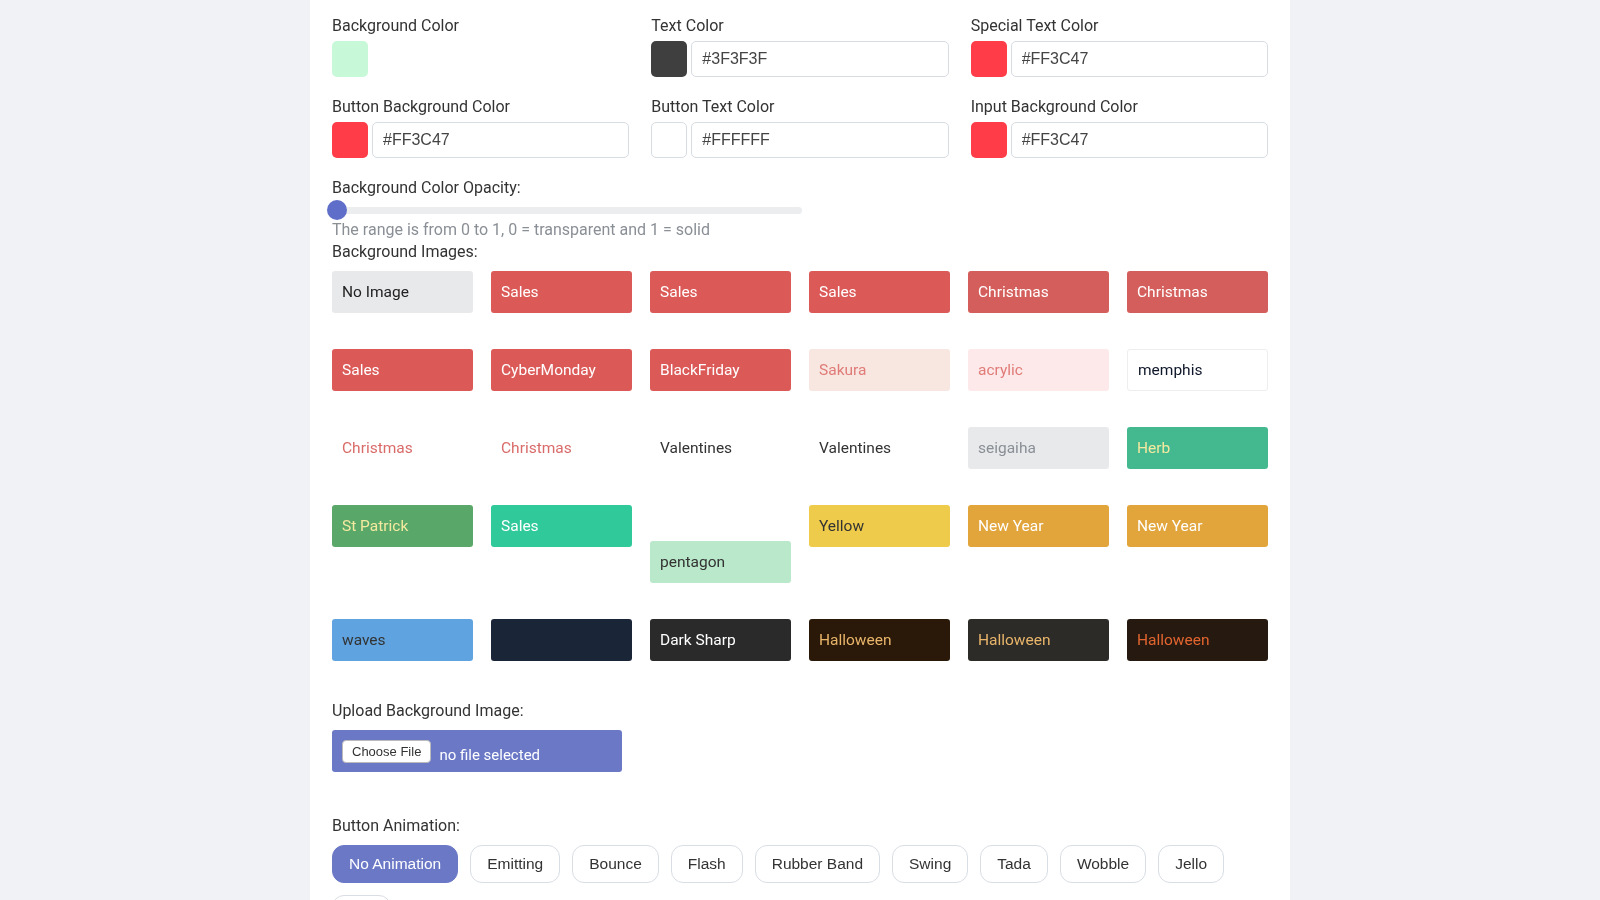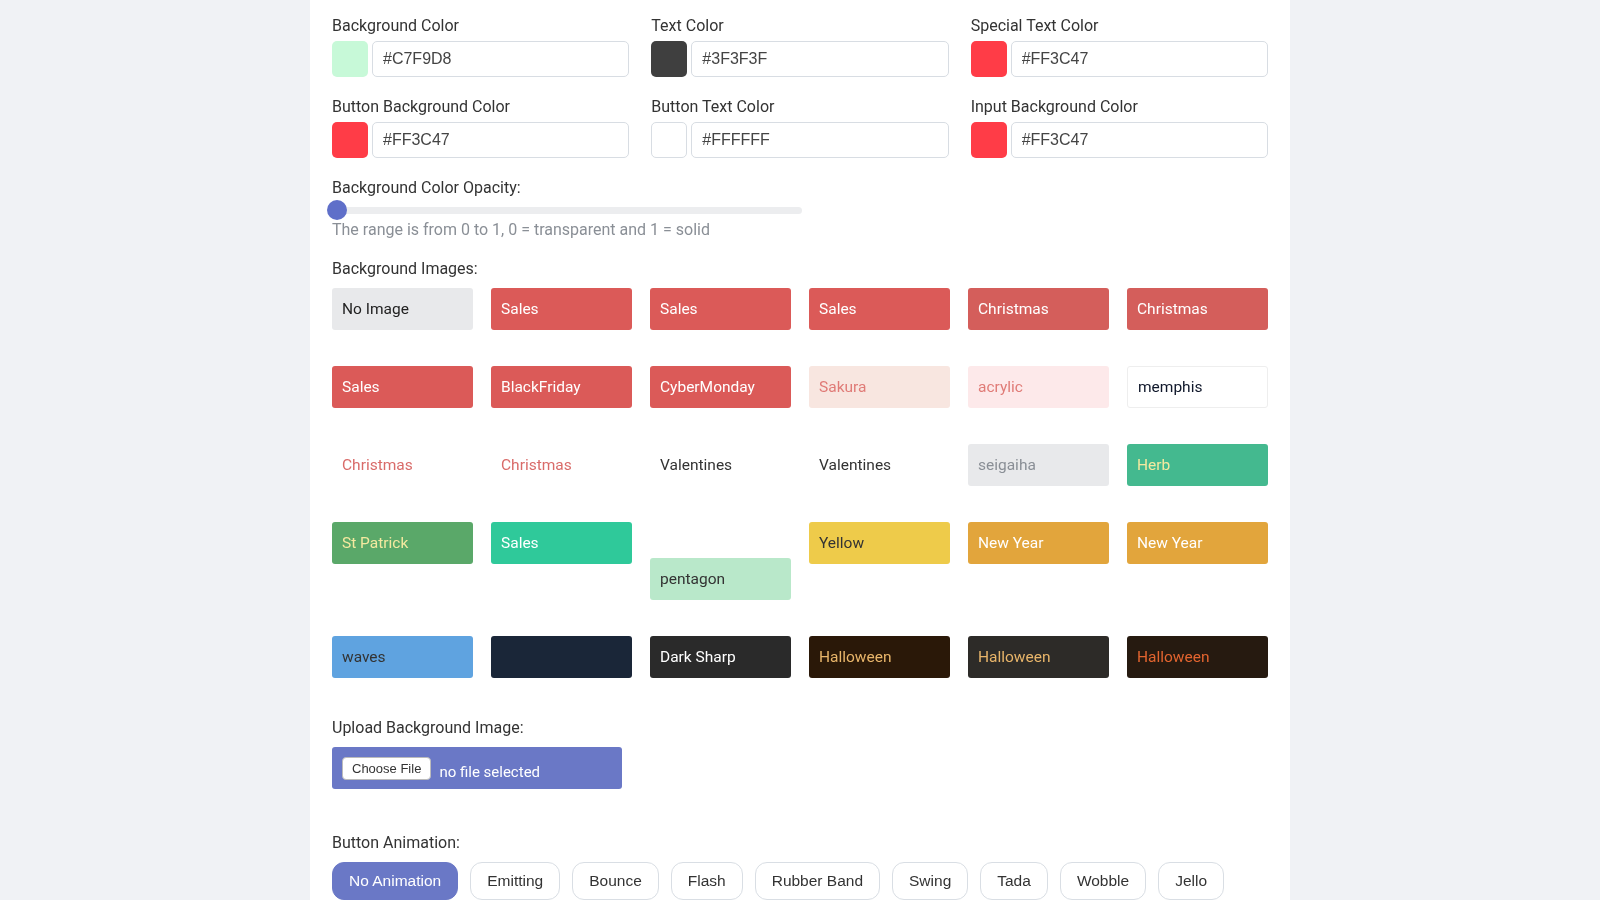--- a/index.html
+++ b/index.html
@@ -68,21 +68,21 @@
   border-radius: 50%;
 }
 .helper {
   font-size: 16px;
   color: #8a8f96;
   margin-top: 4px;
 }
 .section-label {
   font-size: 16px;
   color: #333;
-  margin-top: 20px;
+  margin-top: 3px;
   margin-bottom: 10px;
 }
 .bg-grid {
   display: grid;
   grid-template-columns: repeat(6, 1fr);
   gap: 18px;
   row-gap: 36px;
 }
 .bg-tile {
   height: 42px;
@@ -166,21 +166,20 @@
 <body>
 
 <div class="panel">
 
   
   <div class="color-row">
     <div class="field-block">
       <div class="field-label">Background Color</div>
       <div class="color-input-group">
         <div class="color-swatch" style=";background:#c7f9d8"></div>
-        <input class="color-text" value="#C7F9D8" style="">
       </div>
     </div>
     <div class="field-block">
       <div class="field-label">Text Color</div>
       <div class="color-input-group">
         <div class="color-swatch" style=";background:#3f3f3f"></div>
         <input class="color-text" value="#3F3F3F" style="">
       </div>
     </div>
     <div class="field-block">
@@ -243,25 +242,25 @@
       </div>
       <div class="bg-tile christmas-red">
         <span>Christmas</span>
       </div>
       <div class="bg-tile christmas-red">
         <span>Christmas</span>
       </div>
       <div class="bg-tile sales-red">
         <span>Sales</span>
       </div>
+      <div class="bg-tile cybermonday">
+        <span>CyberMonday</span>
+      </div>
       <div class="bg-tile blackfriday">
         <span>BlackFriday</span>
-      </div>
-      <div class="bg-tile cybermonday">
-        <span>CyberMonday</span>
       </div>
       <div class="bg-tile sakura">
         <span>Sakura</span>
       </div>
       <div class="bg-tile acrylic">
         <span>acrylic</span>
       </div>
       <div class="bg-tile memphis">
         <span>memphis</span>
       </div>

